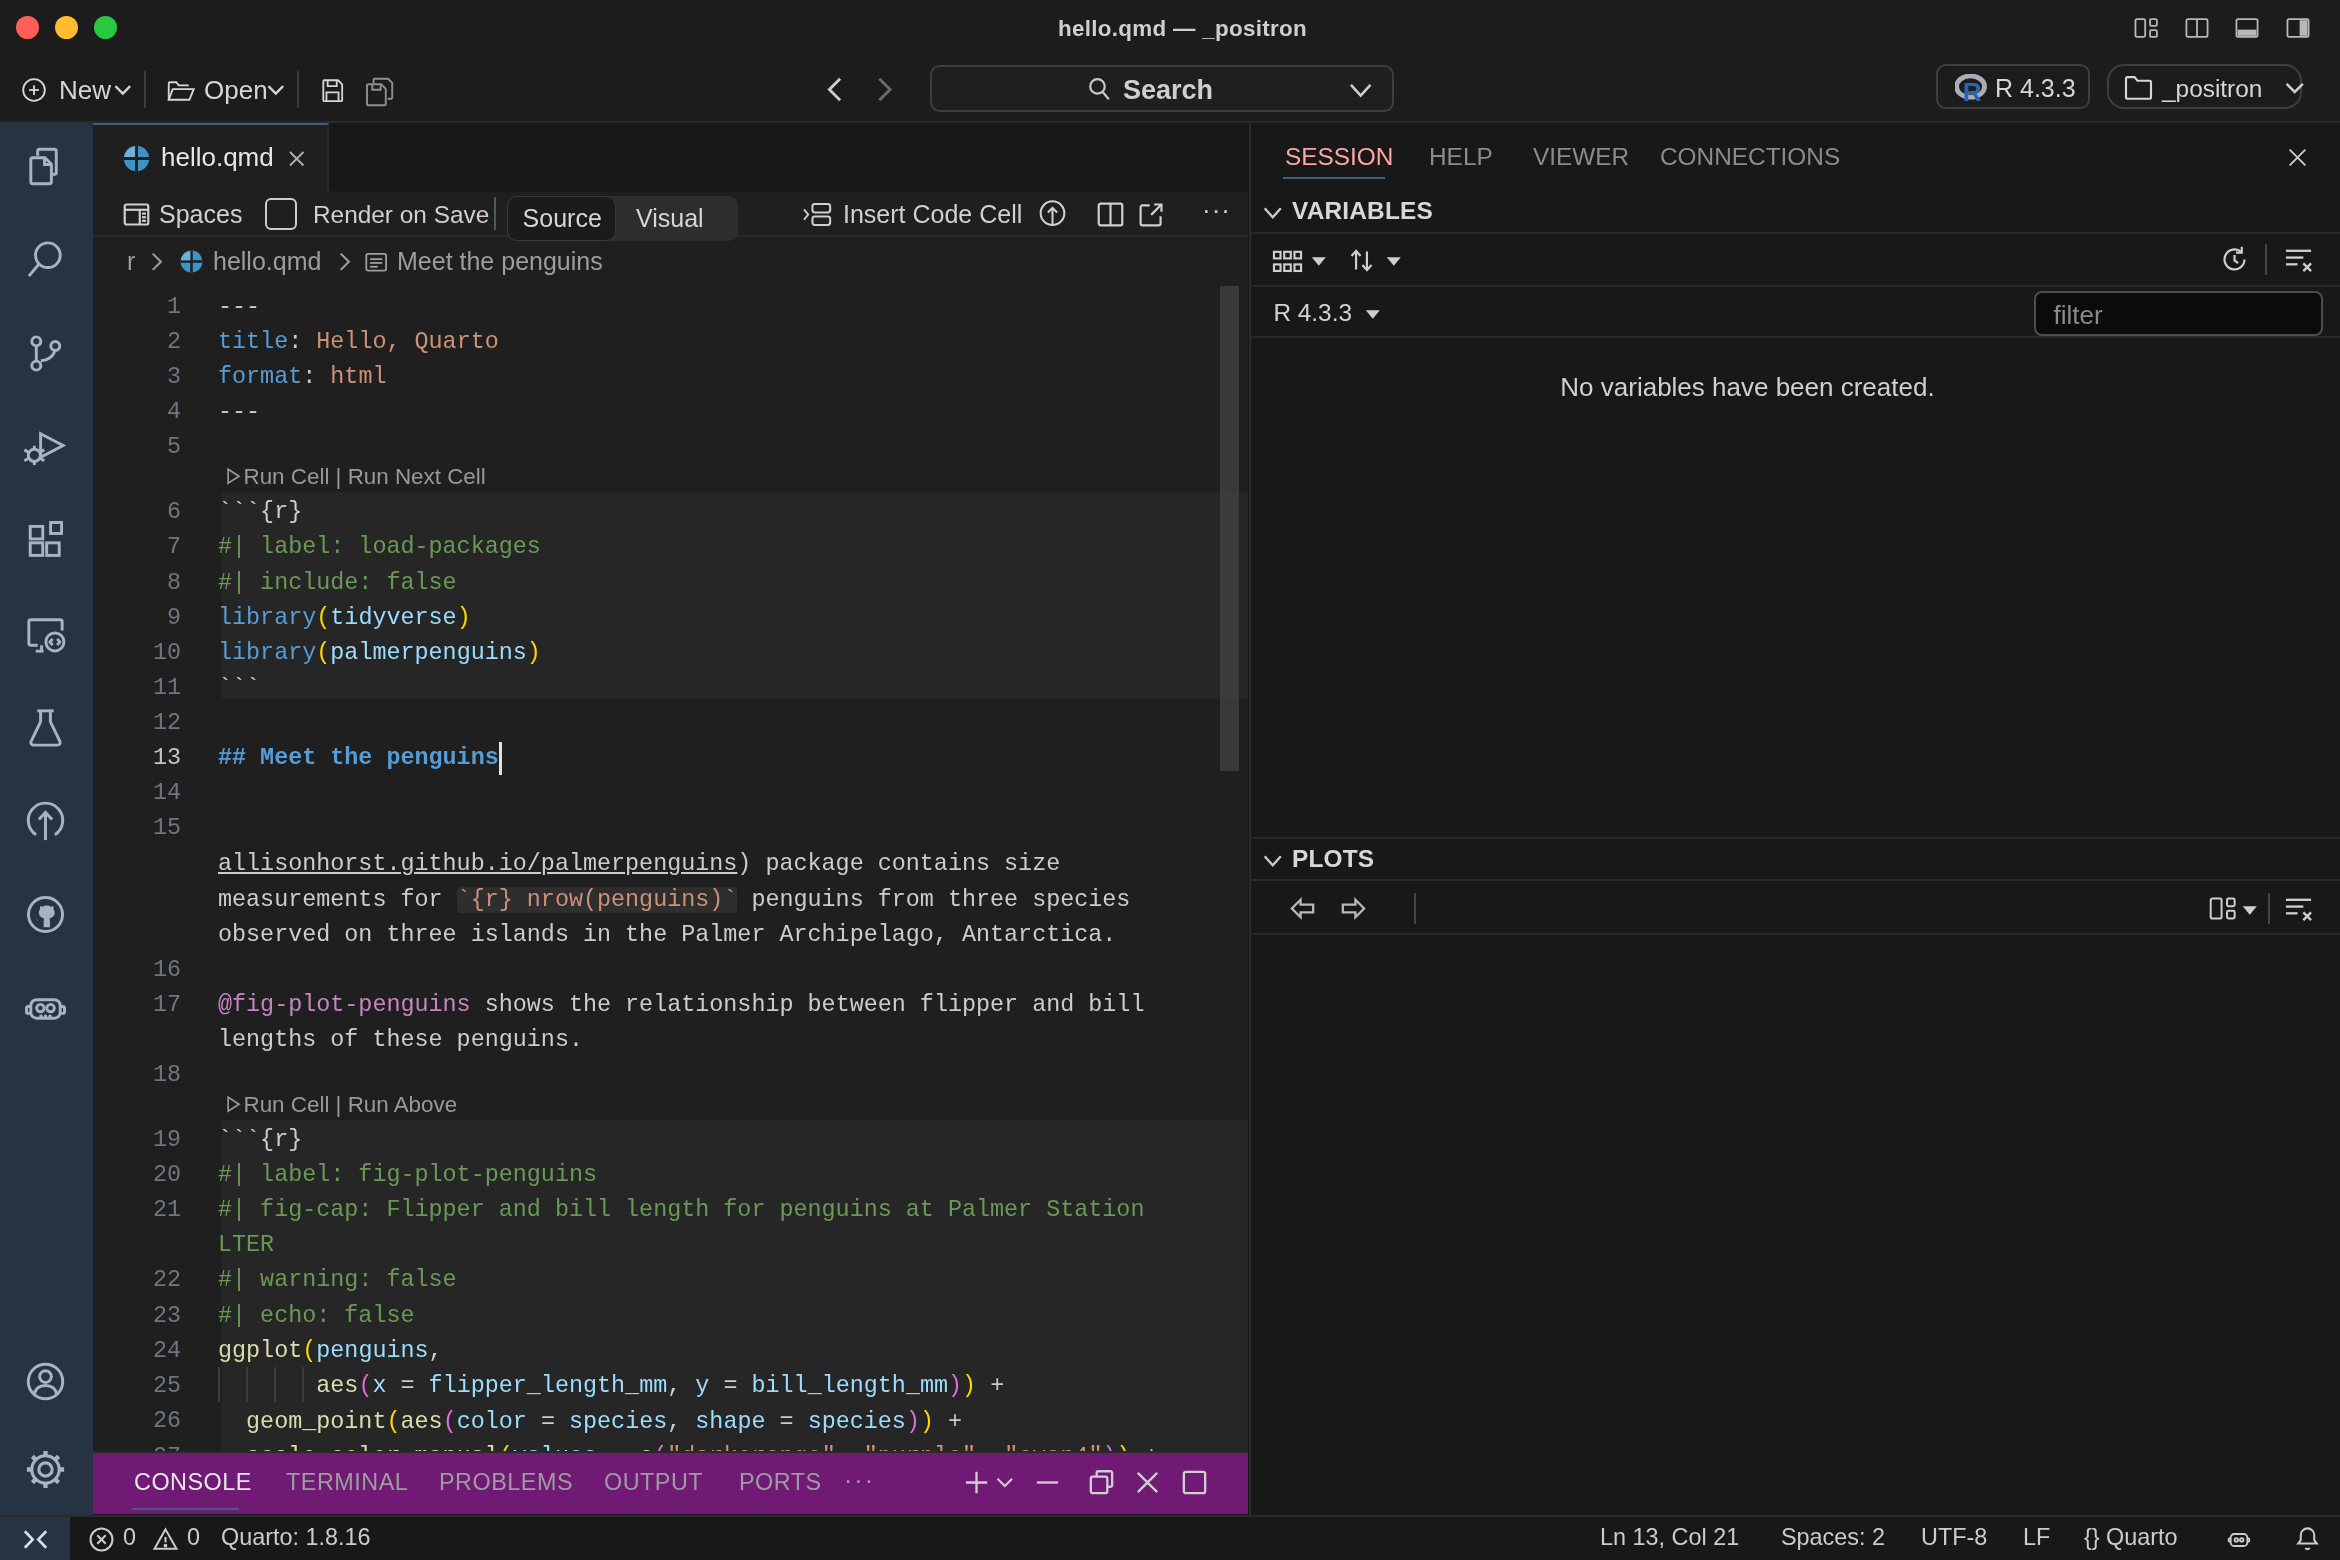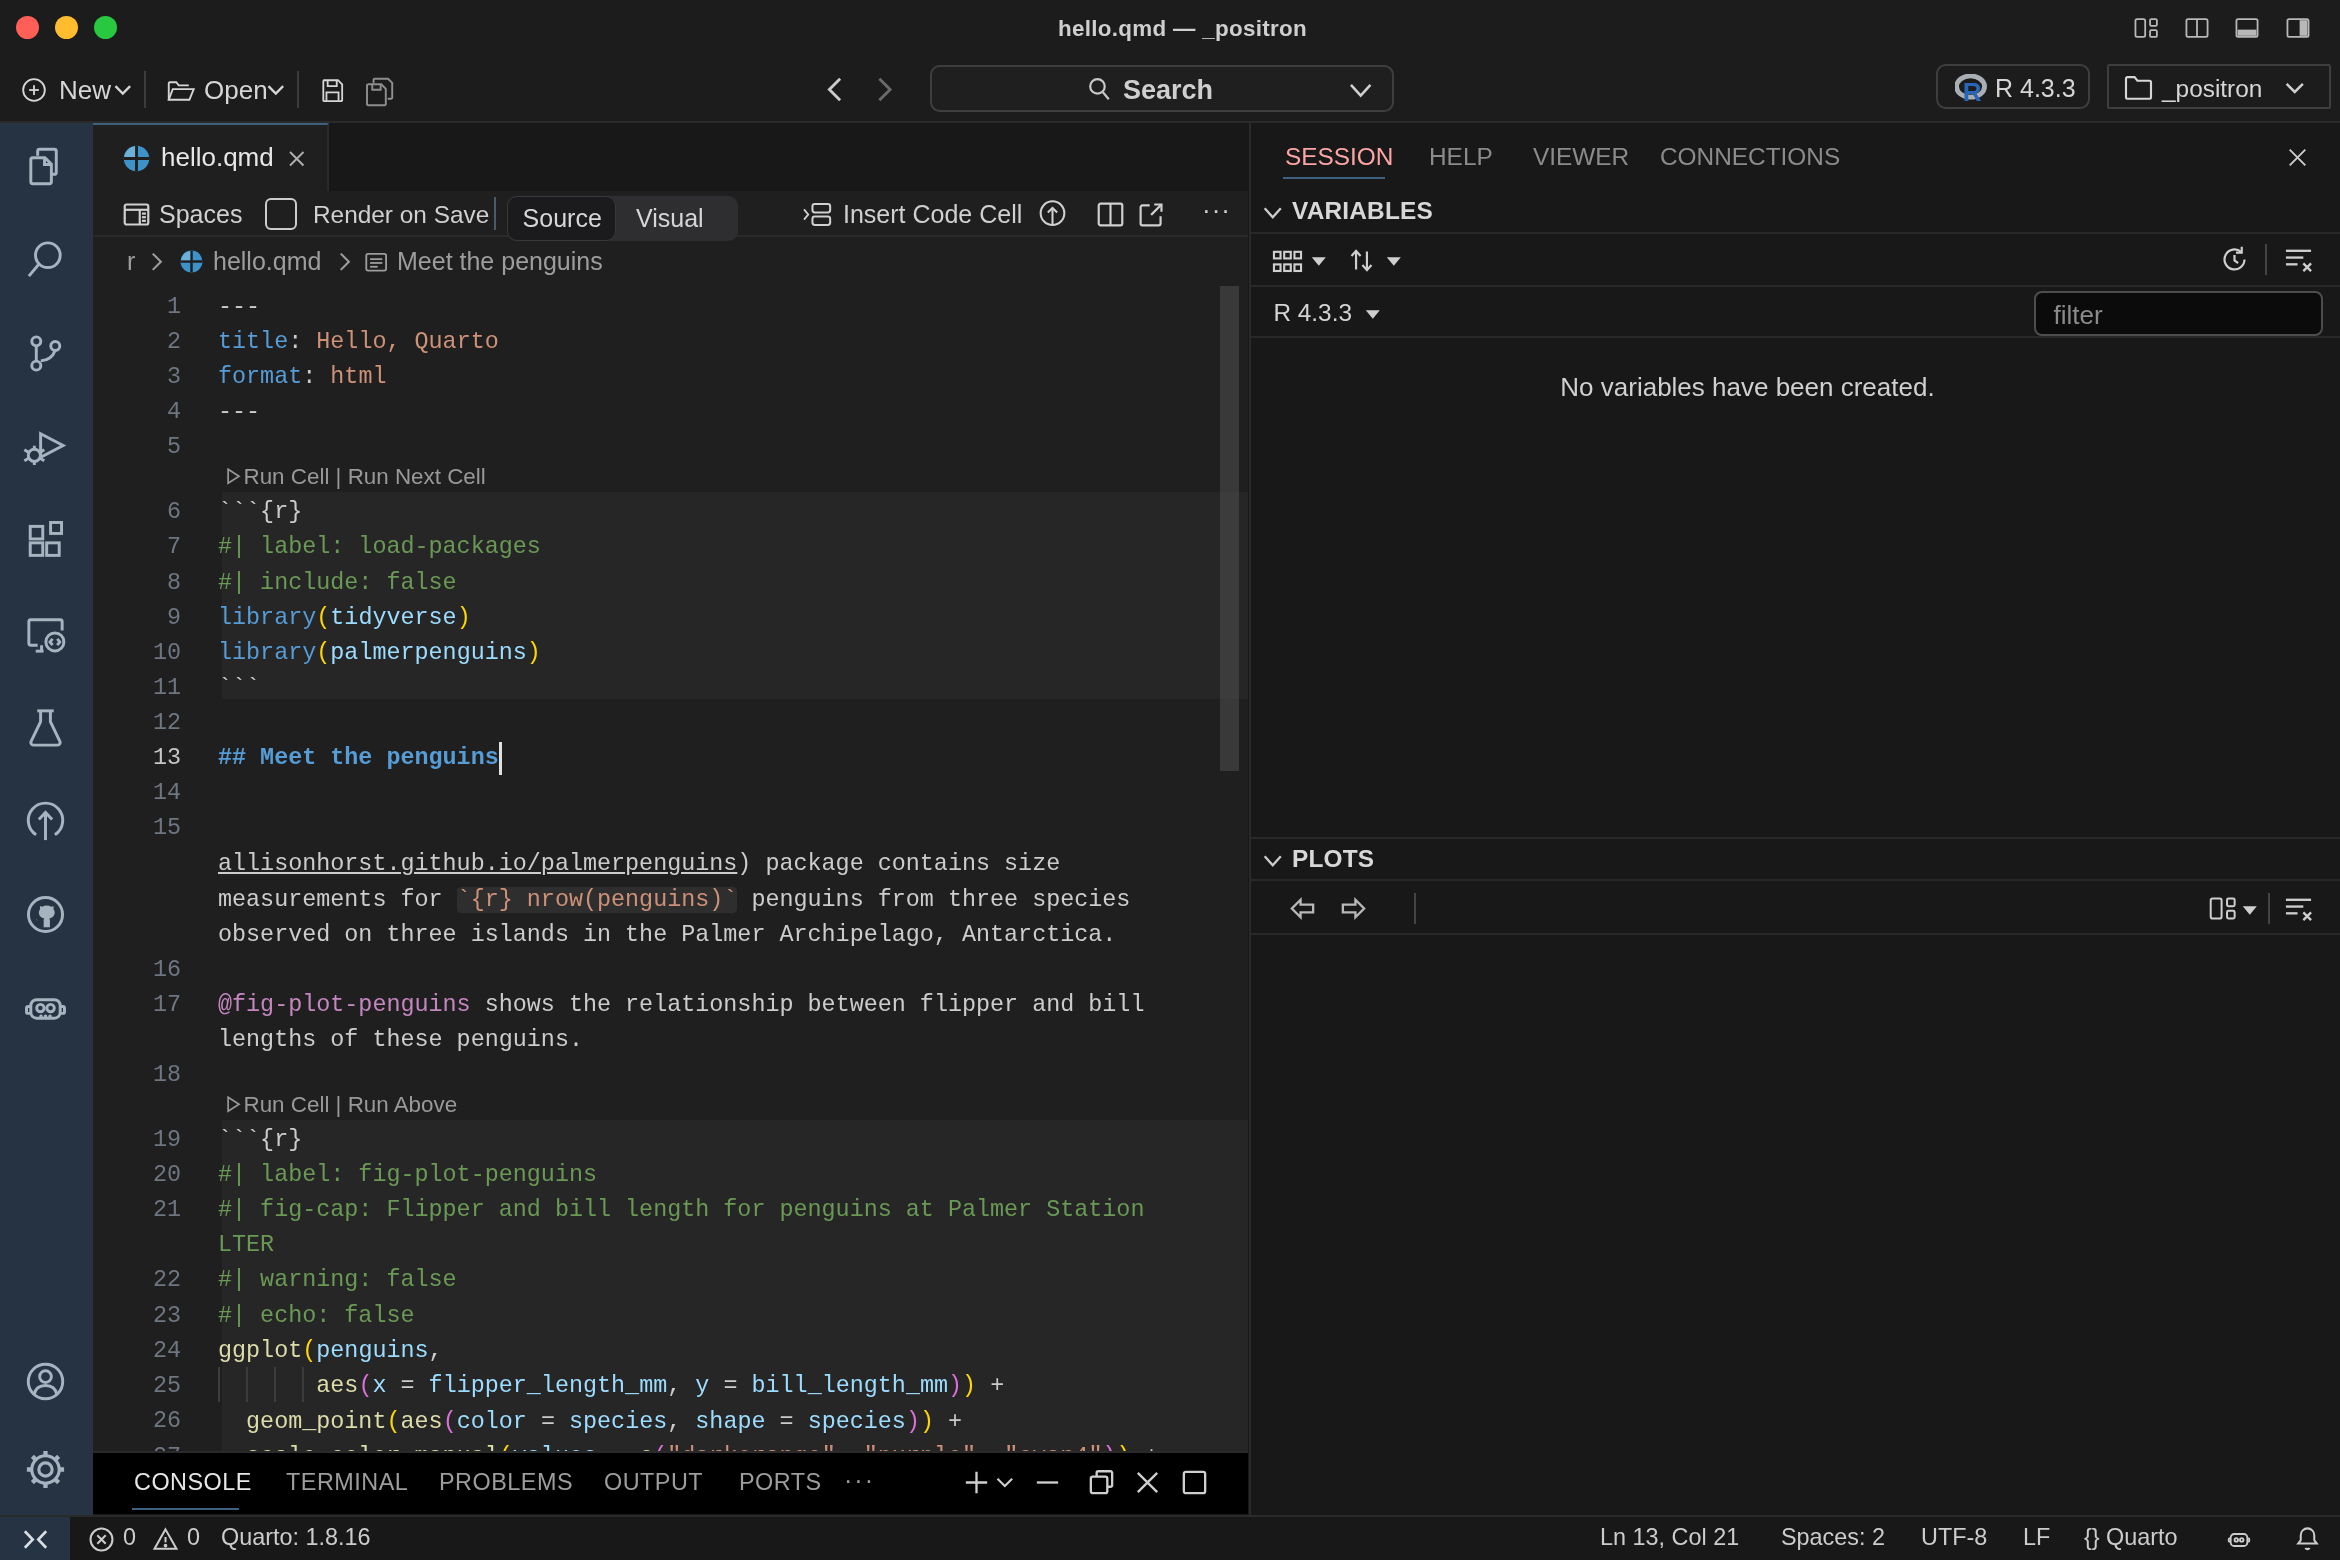--- a/index.html
+++ b/index.html
@@ -12,21 +12,21 @@
 #titlebar { left:0; top:0; width:2341px; height:55px; background:#1c1c1c; }
 .tl { width:23.4px; height:23.4px; border-radius:50%; top:15.6px; }
 #title-text { width:2341px; left:12px; top:15.6px; text-align:center; font-size:22.4px; color:#cfcfcf; font-weight:bold; letter-spacing:0.3px;}
 
 
 #toolbar { left:0; top:55px; width:2341px; height:68px; background:#1c1c1c; border-bottom:2px solid #2a2a2a; }
 .tbtxt { font-size:26px; color:#d6d6d6; }
 .tbsep { width:2px; height:37px; background:#3c3c3c; top:15.6px; }
 #searchbox { left:930px; top:9.8px; width:464px; height:47px; border:2px solid #3e3e3e; border-radius:9.8px; background:#1f1f1f; }
 #rbtn { left:1936px; top:8.8px; width:154px; height:45px; border:2px solid #3e3e3e; border-radius:9.8px; }
-#wsbtn { left:2107px; top:8.8px; width:224px; height:45px; border:2px solid #3e3e3e; border-radius:2px; }
+#wsbtn { left:2107px; top:8.8px; width:195px; height:45px; border:2px solid #3e3e3e; border-radius:17px; }
 
 
 #activitybar { left:0; top:123px; width:93px; height:1392px; background:#253343; }
 .ab-ic { position:absolute; left:22.4px; width:47px; height:47px; }
 
 
 #editor { left:93px; top:123px; width:1155px; height:1328px; background:#1f1f1f; }
 #tabbar { left:0; top:0; width:1155px; height:68px; background:#181818; }
 #tab1 { left:0; top:0; width:236px; height:68px; background:#1f1f1f; border-right:2px solid #2a2a2a; border-top:2.9px solid #3e6180; }
 #edtoolbar { left:0; top:68px; width:1155px; height:46px; border-bottom:2px solid #2a2a2a; }
@@ -48,21 +48,21 @@
 .c-hd  { color:#569cd6; font-weight:bold; }
 .u { text-decoration:underline; }
 .inlcode { background:#2e2e2e; border-radius:3.9px; }
 
 
 #rightpanel { left:1249px; top:123px; width:1091px; height:1392px; background:#181818; border-left:2px solid #2a2a2a; }
 .rp-tab { font-size:24.4px; color:#8b8b8b; }
 .sechdr { font-size:24.4px; font-weight:bold; color:#d8d8d8; letter-spacing:0.2px; }
 
 
-#bottompanel { left:93px; top:1451px; width:1155px; height:63px; background:#000000; border-top:2px solid #2a2a2a; }
+#bottompanel { left:93px; top:1451px; width:1155px; height:63px; background:#701a75; border-top:2px solid #2a2a2a; }
 .bp-tab { font-size:23.4px; color:#9d9d9d; letter-spacing:0.5px; }
 
 
 #statusbar { left:0; top:1515px; width:2341px; height:46px; background:#181818; border-top:2px solid #2a2a2a; font-size:23.4px; color:#cccccc; }
 </style>
 </head>
 <body>
 <div class="abs" id="titlebar">
   <div class="abs tl" style="left:15.6px; background:#ff5f57;"></div>
   <div class="abs tl" style="left:55px; background:#febc2e;"></div>

